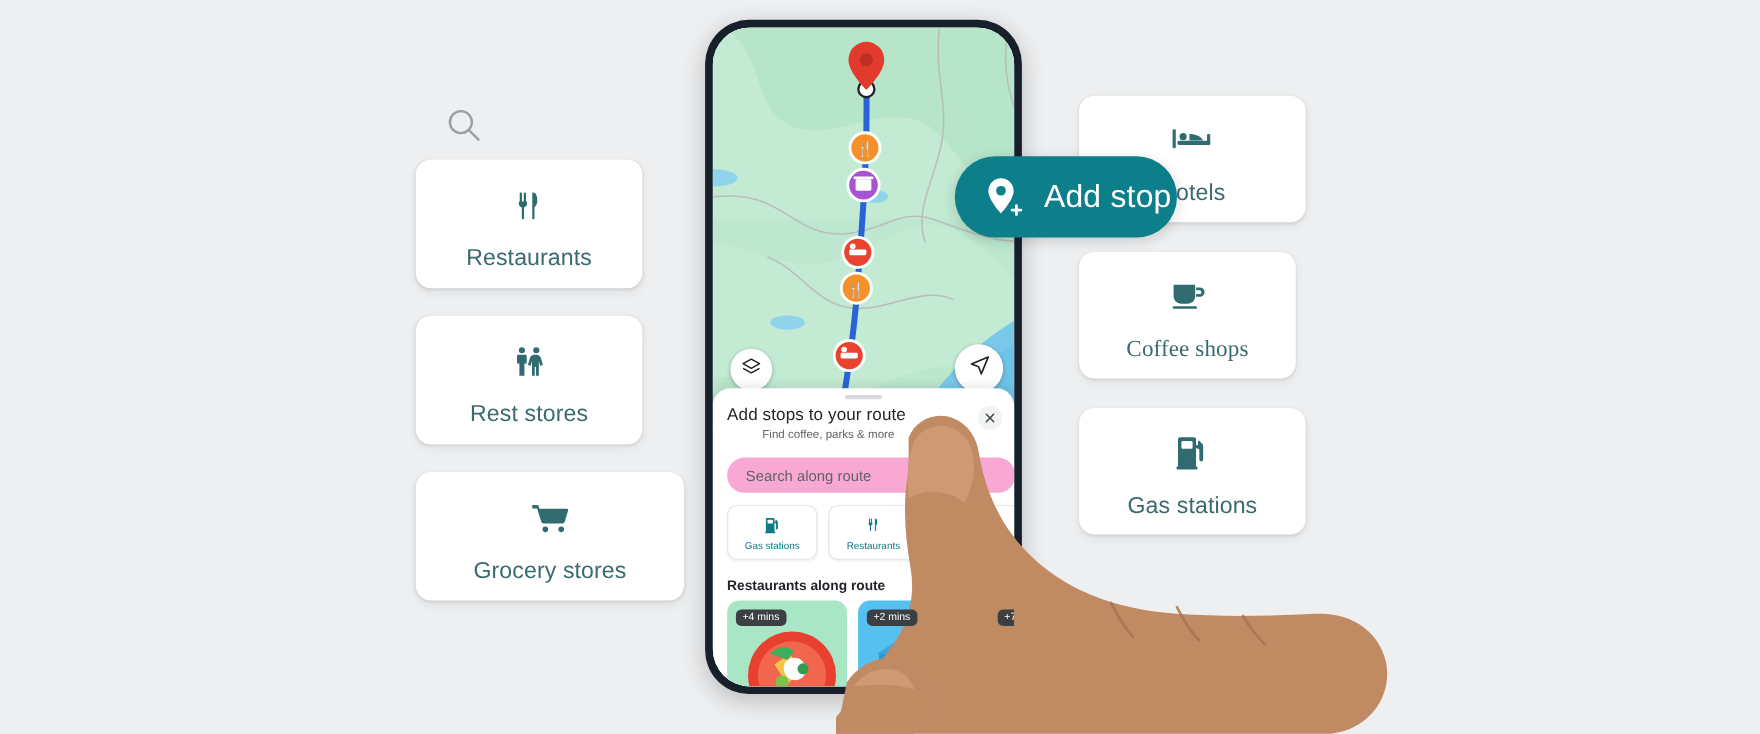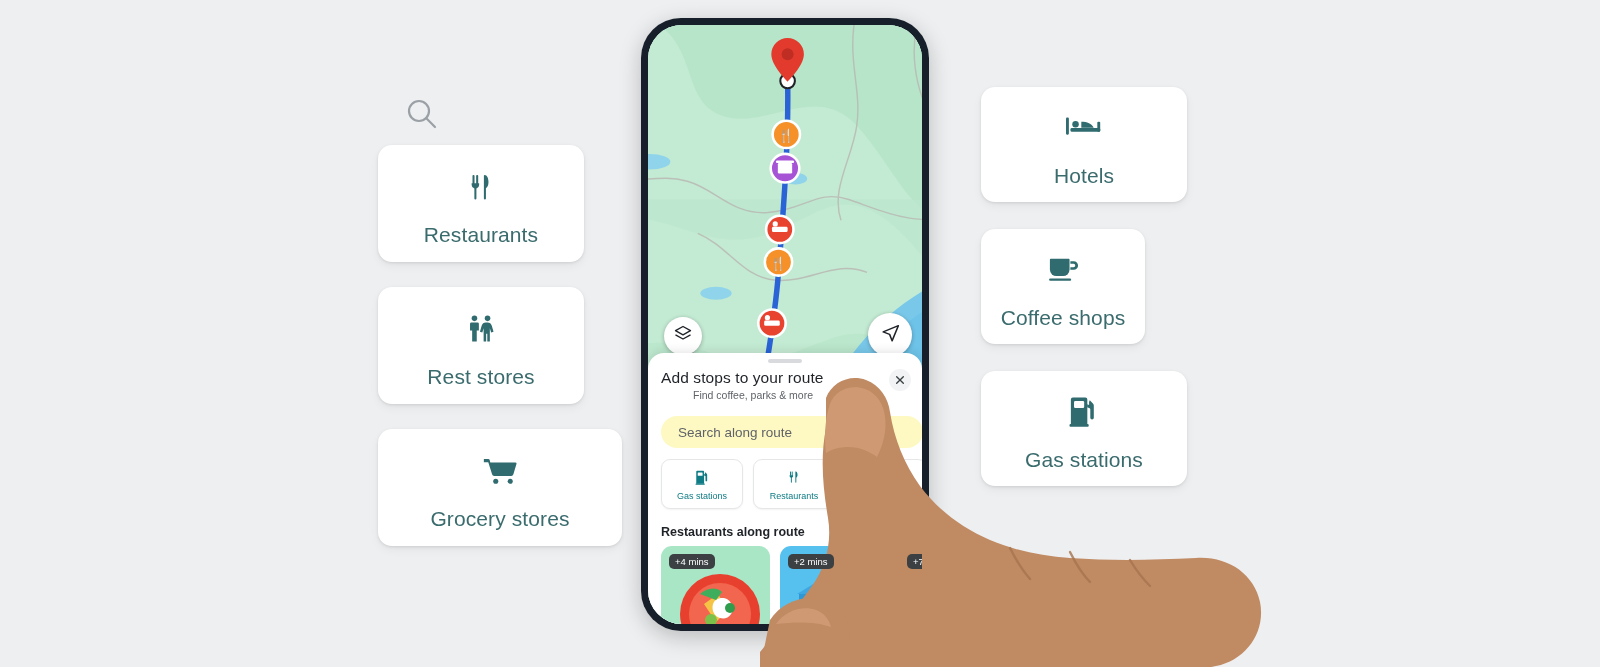--- a/index.html
+++ b/index.html
@@ -28,21 +28,21 @@
     margin-top:10px;
     white-space:nowrap;
   }
 
   
   #card-restaurants{left:378px;top:145px;width:206px;height:117px;}
   #card-reststops {left:378px;top:287px;width:206px;height:117px;}
   #card-grocery   {left:378px;top:429px;width:244px;height:117px;}
   
   #card-hotels    {left:981px;top:87px; width:206px;height:115px;}
-  #card-coffee    {left:981px;top:229px;width:164px;height:115px;}
+  #card-coffee    {left:981px;top:229px;width:197px;height:115px;font-family:Liberation Serif, serif;}
   #card-gas       {left:981px;top:371px;width:206px;height:115px;}
 
   
   #search-glyph{position:absolute;left:404px;top:96px;width:36px;height:36px;}
 
   
   .phone{
     position:absolute;left:641px;top:18px;width:288px;height:613px;
     background:#17202a;border-radius:40px;
     box-shadow:0 6px 22px rgba(0,0,0,.22);
@@ -79,21 +79,21 @@
     margin:6px 0 0 13px;font-size:15.5px;color:#1f2328;letter-spacing:.1px;
   }
   .sheet-sub{margin:2px 0 0 13px;font-size:10.5px;color:#5f6368;padding-left:32px;}
   .sheet-close{
     position:absolute;right:11px;top:16px;width:22px;height:22px;border-radius:50%;
     background:#f1f3f4;display:flex;align-items:center;justify-content:center;
     color:#3c4043;font-size:12px;line-height:1;
   }
   .search-pill{
     position:absolute;left:13px;top:63px;width:262px;height:32px;
-    background:#fef9c3;border-radius:17px;
+    background:#f9a8d4;border-radius:17px;
     display:flex;align-items:center;
   }
   .search-pill span{margin-left:17px;font-size:13.5px;color:#5f6368;}
 
   .chip-row{position:absolute;left:13px;top:106px;display:flex;gap:10px;}
   .chip{
     width:80px;height:48px;background:#fff;border:1px solid #e4e6e8;border-radius:9px;
     display:flex;flex-direction:column;align-items:center;justify-content:center;
     box-shadow:0 1px 2px rgba(0,0,0,.05);
     overflow:hidden;flex:none;
@@ -405,20 +405,33 @@
           </div>
           <div class="hl-card" style="background:#3f72e0">
             <div class="hl-badge">+7 mins</div>
           </div>
         </div>
       </div>
 
     </div>
   </div>
 
+  <div id="add-stop-pill">
+    <span class="pin">
+      <svg viewBox="0 0 44 44" width="44" height="44">
+        <path d="M18 5a11.5 11.5 0 0 1 11.5 11.5c0 8.6-11.5 20.5-11.5 20.5S6.5 25.1 6.5 16.5A11.5 11.5 0 0 1 18 5z" fill="#ffffff"></path>
+        <circle cx="18" cy="16.4" r="4.4" fill="#0d7f8b"></circle>
+        <g stroke="#ffffff" stroke-width="2.6" stroke-linecap="round">
+          <line x1="32" y1="30" x2="32" y2="38"></line>
+          <line x1="28" y1="34" x2="36" y2="34"></line>
+        </g>
+      </svg>
+    </span>
+    <span class="lbl">Add stop</span>
+  </div>
 
   <svg id="hand" viewBox="0 0 520 320">
 
     <path d="M66 46c6-16 24-24 40-18 14 5 22 18 24 32 4 26 14 52 30 74 18 24 42 42 70 54 26 11 52 16 80 18 42 3 84 2 126 0 32-2 58 16 64 44 6 30-14 58-44 64-22 5-44 6-66 6H0V300l30-36 22-30c14-20 20-44 16-68-5-30-8-60-2-90l0-30z" fill="#c08a63"></path>
 
     <path d="M70 52c5-14 21-20 35-15 12 4 19 16 20 28 2 14-2 28-8 40-8-6-18-10-29-10-8 0-16 2-22 6-2-17-1-34 4-49z" fill="#cf9a73"></path>
 
     <g stroke="#a5744f" stroke-width="2.4" fill="none" stroke-linecap="round" opacity=".8">
       <path d="M250 196c6 12 12 22 20 31"></path>
       <path d="M310 200c6 12 12 22 20 30"></path>

